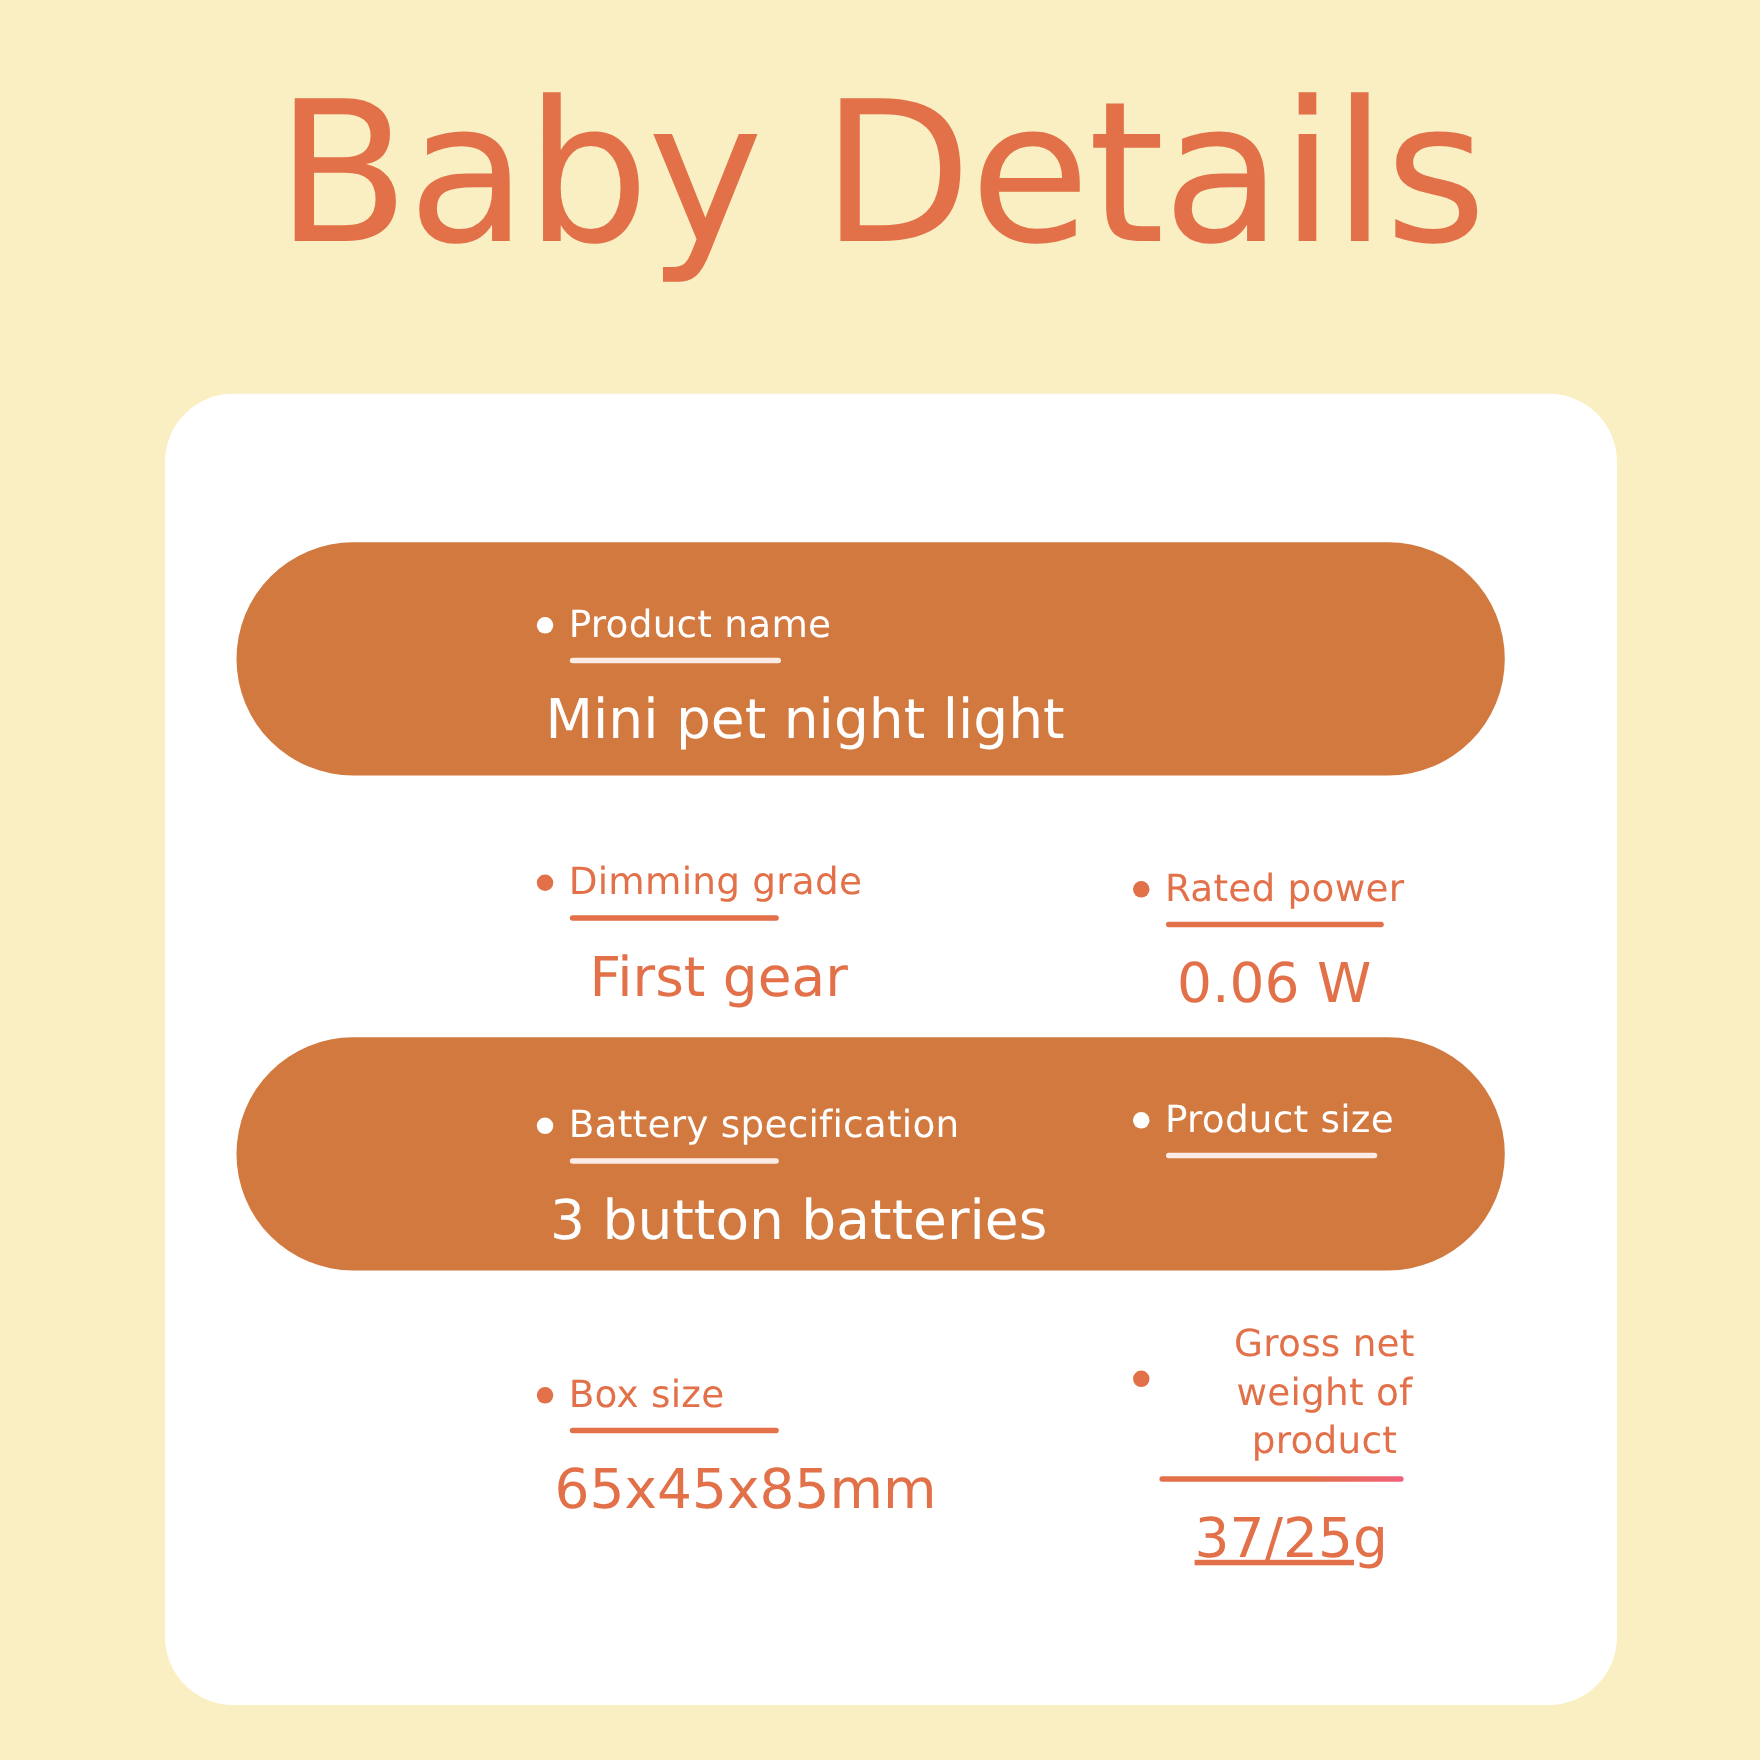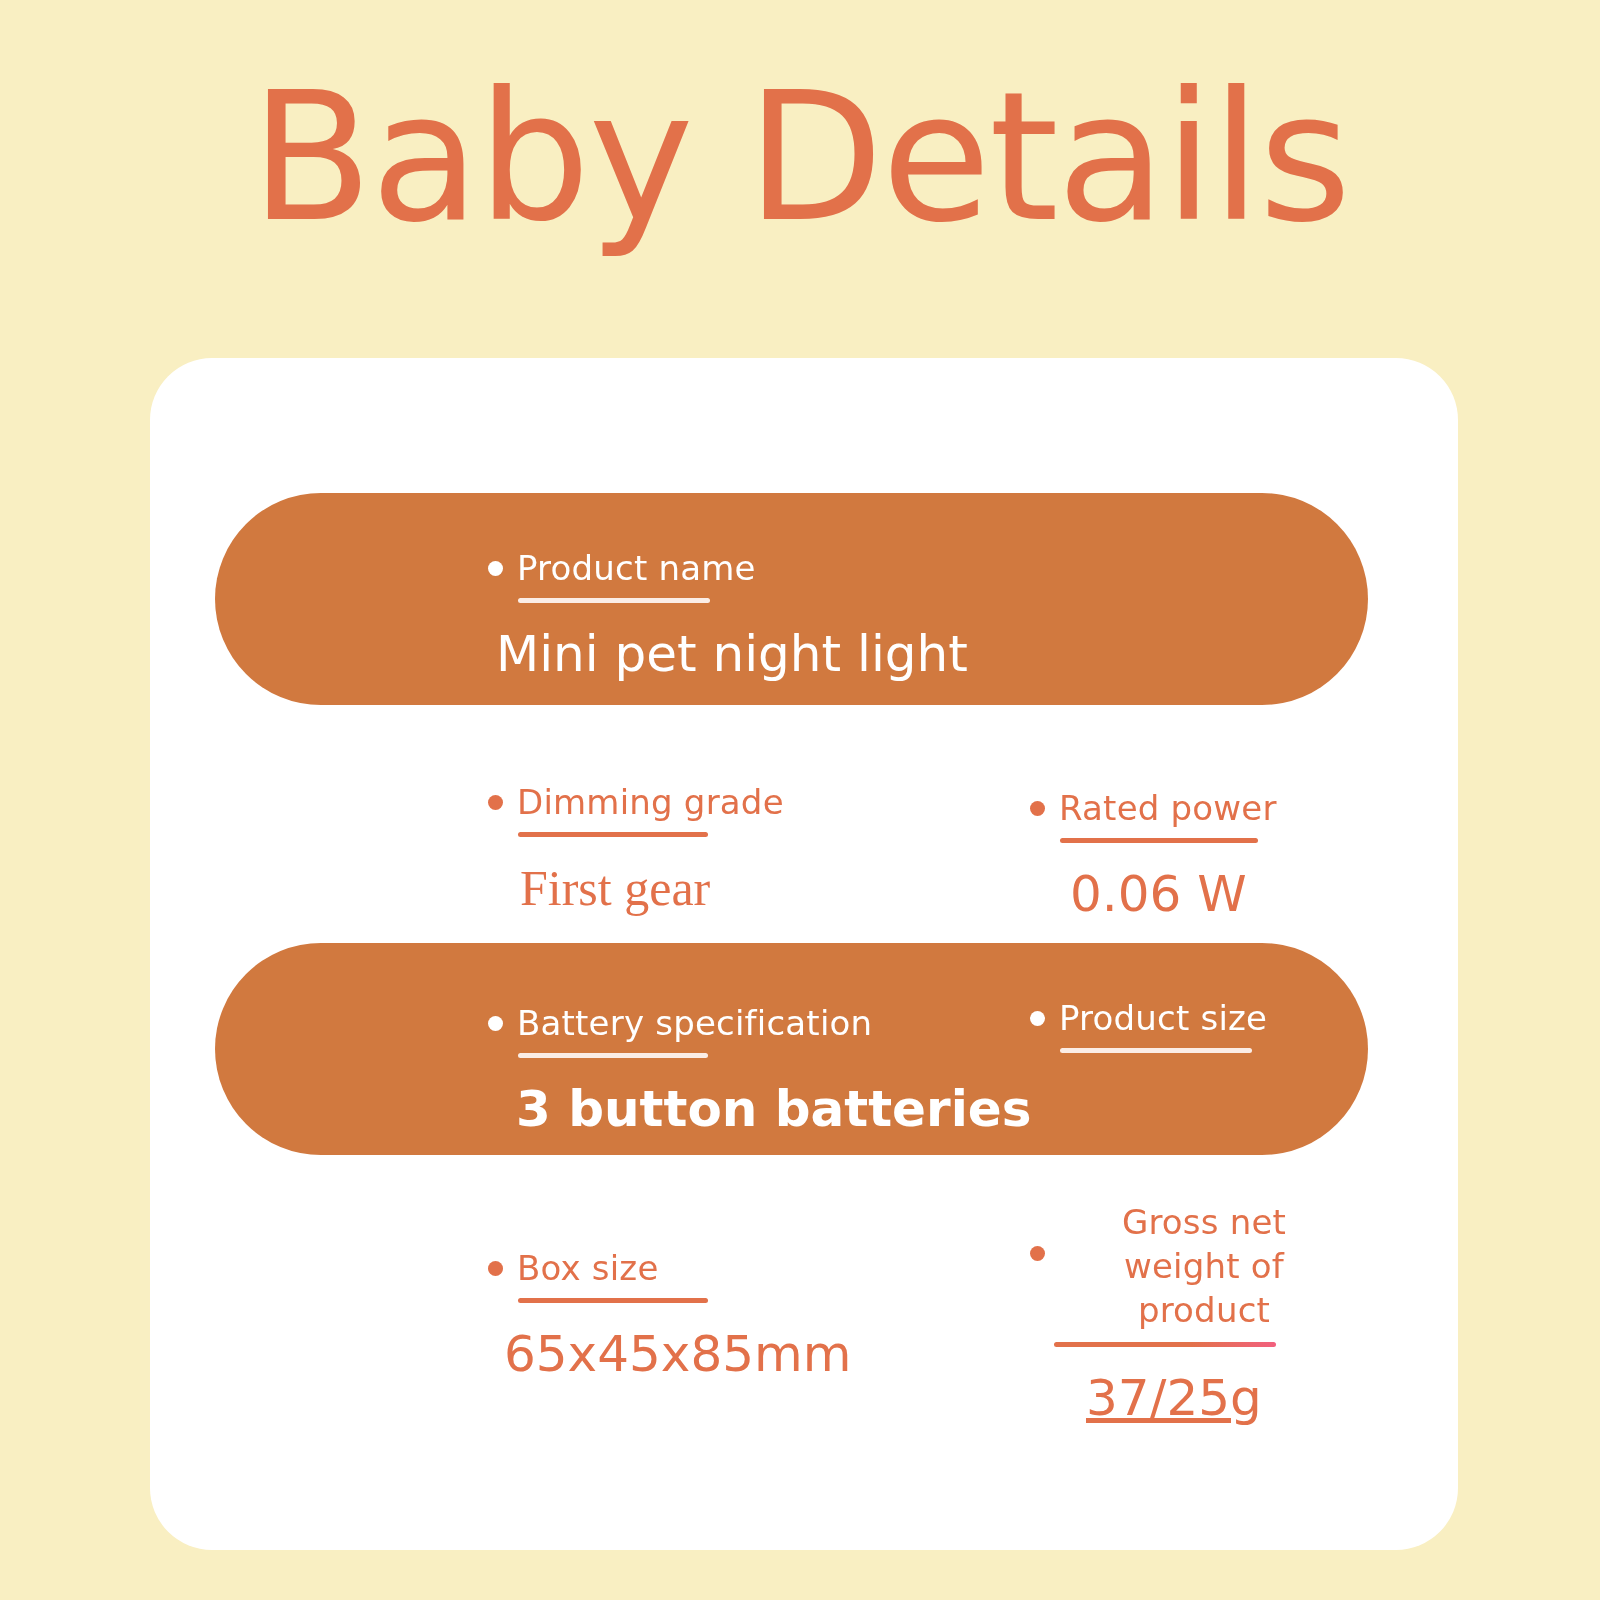--- a/index.html
+++ b/index.html
@@ -40,20 +40,21 @@
 
   
   .card {
     position: absolute;
     left: 150px;
     top: 358px;
     width: 1308px;
     height: 1192px;
     background: #FFFFFF;
     border-radius: 62px;
+    padding-left: 12px;
   }
 
   
   .row {
     position: absolute;
     left: 0;
     width: 100%;
     height: 100%;
   }
 
@@ -149,23 +150,23 @@
   .f-product-model .rule { width: 196px; }
   .f-dimming-grade .rule { width: 190px; }
   .f-rated-power   .rule { width: 198px; }
   .f-battery-spec  .rule { width: 190px; }
   .f-product-size  .rule { width: 192px; }
   .f-box-size      .rule { width: 190px; }
   .f-gross-weight  .rule { width: 222px; margin-left: 24px; }
 
   .f-product-name  .field-value { margin-left: 8px; }
   .f-product-model .field-value { margin-left: 46px; }
-  .f-dimming-grade .field-value { margin-left: 32px; font-family: Liberation Serif, serif; }
+  .f-dimming-grade .field-value { margin-left: 48px; }
   .f-rated-power   .field-value { margin-left: 40px; }
-  .f-battery-spec  .field-value { margin-left: 28px; font-weight: bold; }
+  .f-battery-spec  .field-value { margin-left: 12px; }
   .f-product-size  .field-value { margin-left: -32px; }
   .f-box-size      .field-value { margin-left: 16px; }
   .f-gross-weight  .field-value { margin-left: 56px; text-decoration: underline; }
 
   .f-gross-weight .field-head { align-items: flex-start; }
   .f-gross-weight .bullet { margin-top: 46px; }
 </style>
 </head>
 <body>
 

